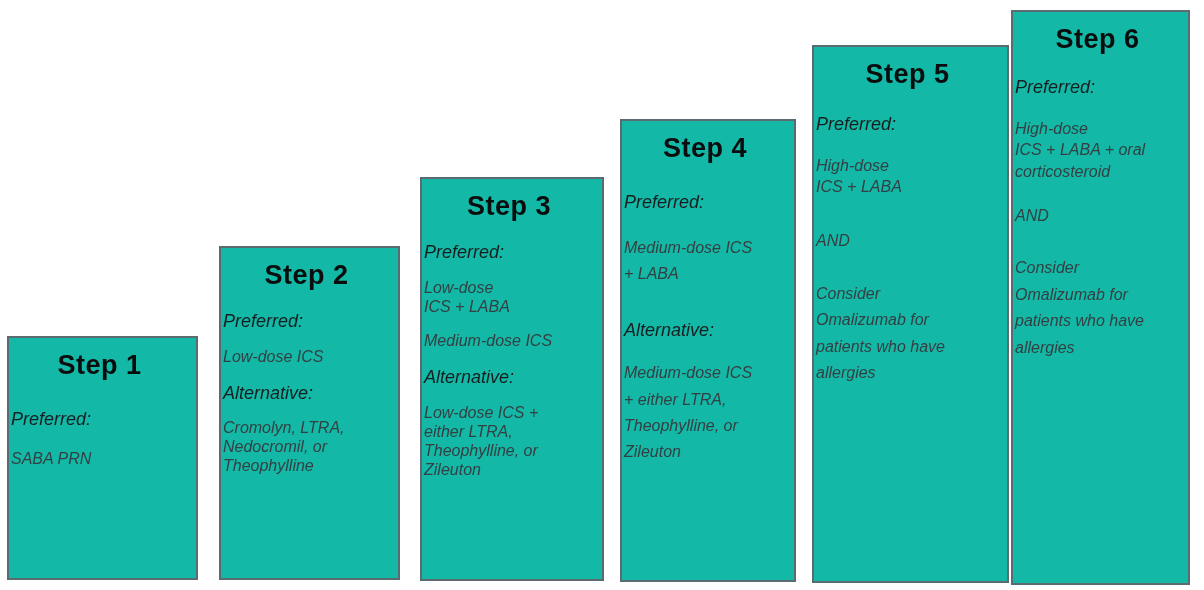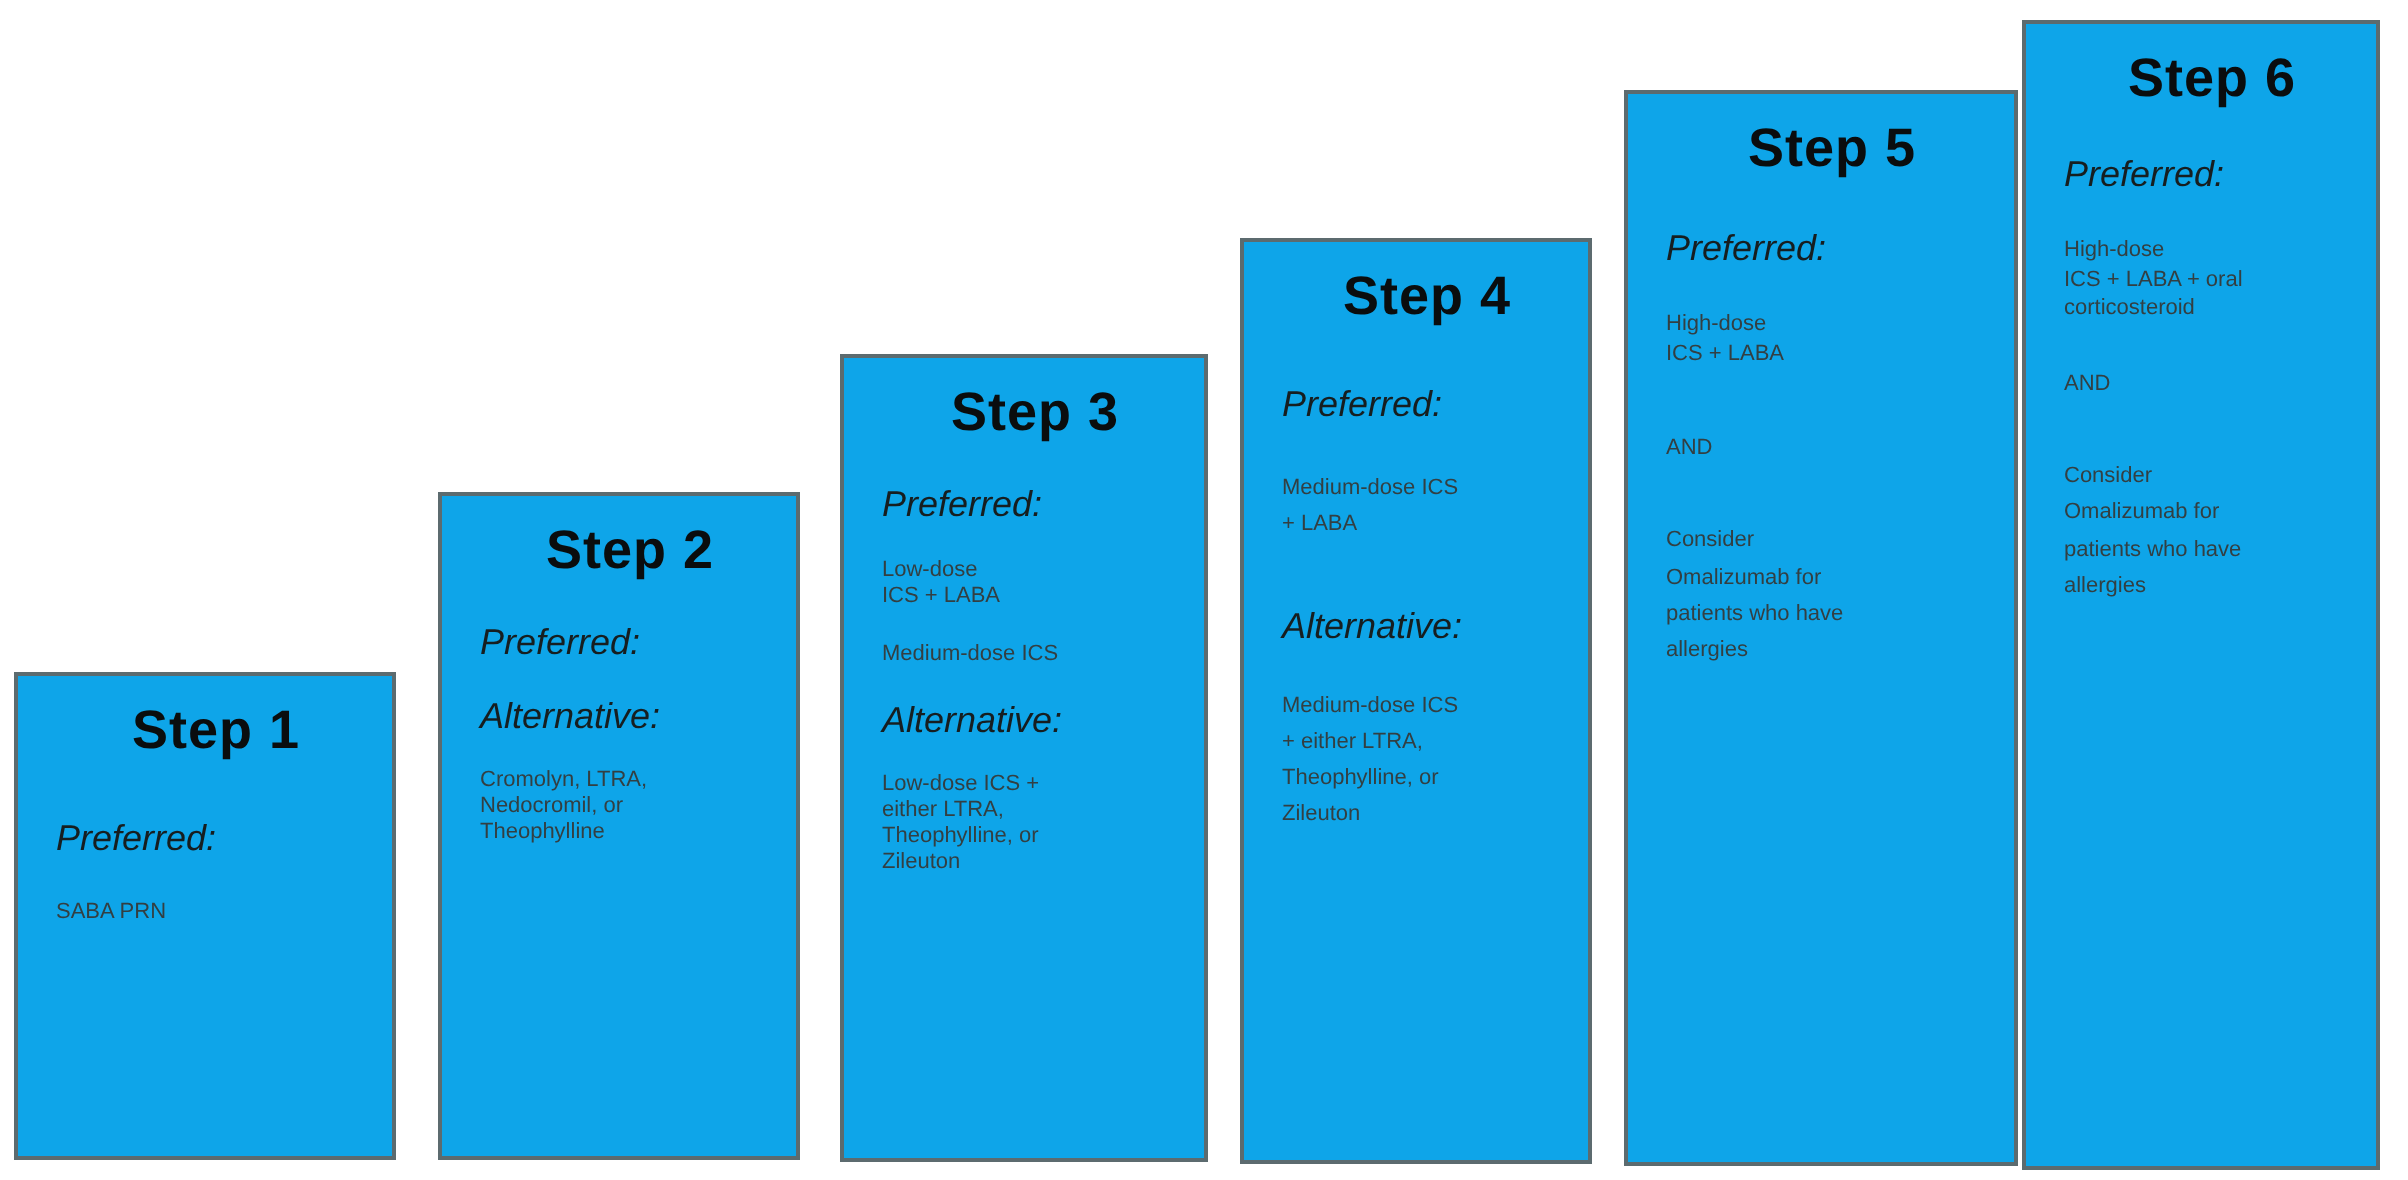--- a/index.html
+++ b/index.html
@@ -7,23 +7,23 @@
   .canvas {
     position: relative;
     width: 1204px;
     height: 590px;
     background: #ffffff;
     overflow: hidden;
   }
   .step {
     position: absolute;
     box-sizing: border-box;
-    background: #0ea5e9;
+    background: #14b8a6;
     border: 2px solid #5c6b6f;
-    padding: 12px 8px 10px 19px;
+    padding: 12px 8px 10px 2px;
   }
   
   .s1 { left: 7px;    top: 336px; width: 191px; height: 244px; }
   .s2 { left: 219px;  top: 246px; width: 181px; height: 334px; }
   .s3 { left: 420px;  top: 177px; width: 184px; height: 404px; }
   .s4 { left: 620px;  top: 119px; width: 176px; height: 463px; }
   .s5 { left: 812px;  top: 45px;  width: 197px; height: 538px; }
   .s6 { left: 1011px; top: 10px;  width: 179px; height: 575px; }
 
   .step-title {
@@ -35,24 +35,25 @@
     line-height: 1.15;
   }
   .label {
     font-style: italic;
     font-weight: normal;
     font-size: 18px;
     color: #161e20;
     line-height: 1.15;
   }
   .body {
-    font-size: 11px;
+    font-size: 16px;
     color: #333f42;
     white-space: pre-line;
     line-height: 1.18;
+    font-style: italic;
   }
   .and { text-align: left; white-space: normal; }
   .lh-med   { line-height: 1.35; }
   .lh-loose { line-height: 1.65; }
 
   .mb-16 { margin-bottom: 16px; }
   .mb-20 { margin-bottom: 20px; }
   .mb-22 { margin-bottom: 22px; }
   .mb-24 { margin-bottom: 24px; }
   .mb-28 { margin-bottom: 28px; }
@@ -67,20 +68,21 @@
 
   <div class="step s1">
     <div class="step-title mb-28">Step 1</div>
     <div class="label mb-20">Preferred:</div>
     <div class="body">SABA PRN</div>
   </div>
 
   <div class="step s2">
     <div class="step-title mb-20">Step 2</div>
     <div class="label mb-16">Preferred:</div>
+    <div class="body mb-16">Low-dose ICS</div>
     <div class="label mb-16">Alternative:</div>
     <div class="body">Cromolyn, LTRA,
 Nedocromil, or
 Theophylline</div>
   </div>
 
   <div class="step s3">
     <div class="step-title mb-20">Step 3</div>
     <div class="label mb-16">Preferred:</div>
     <div class="body mb-16">Low-dose

